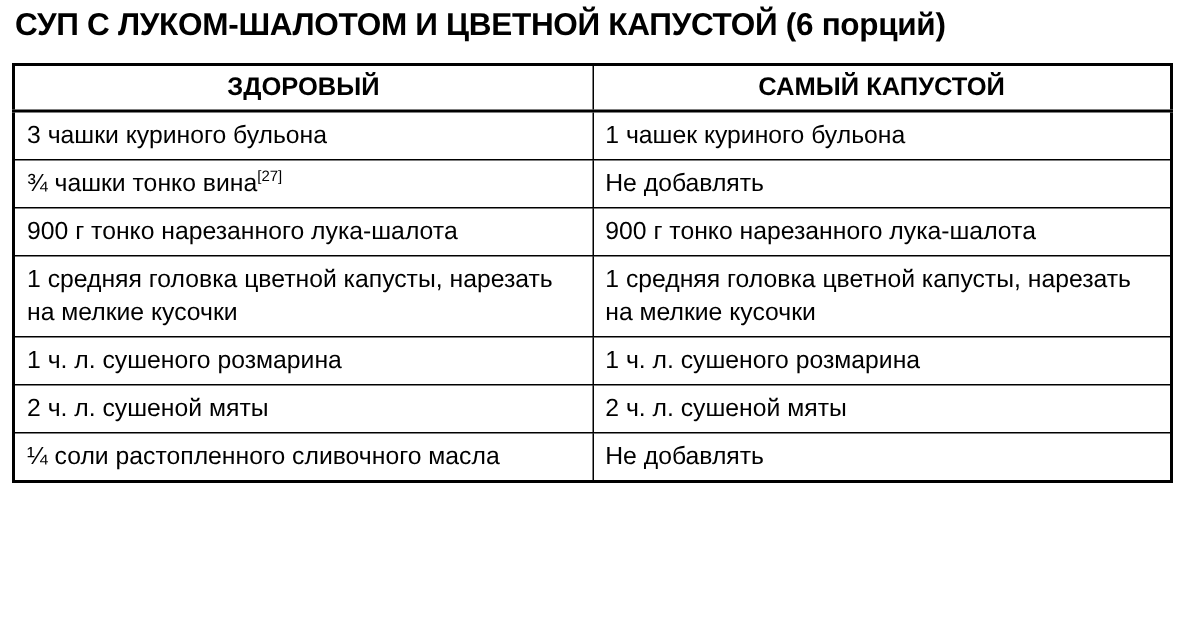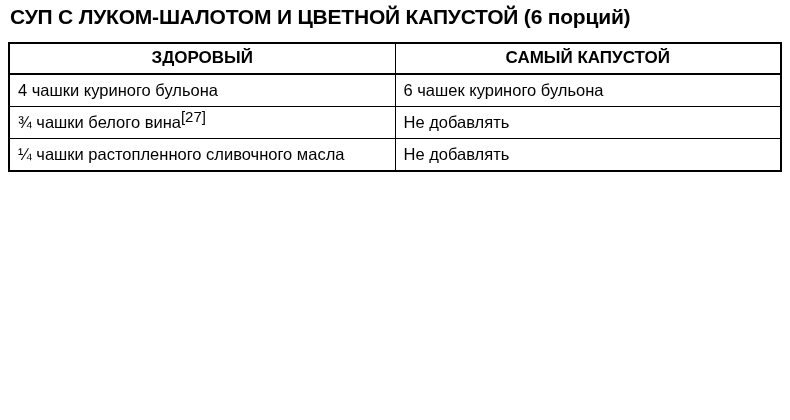--- a/index.html
+++ b/index.html
@@ -49,21 +49,21 @@
   }
   table.recipe-table td {
     border: 1px solid #000;
     font-size: 16.5px;
     text-align: left;
     padding: 4px 6px 5px 8px;
     line-height: 22px;
     vertical-align: top;
   }
   .fn {
-    font-size: 15px;
+    font-size: 10px;
     vertical-align: super;
     line-height: 0;
   }
 </style>
 </head>
 <body>
 
 <div class="page">
 
   <div class="recipe-title">СУП С ЛУКОМ-ШАЛОТОМ И ЦВЕТНОЙ КАПУСТОЙ (6 порций)</div>
@@ -74,27 +74,43 @@
       <col class="col-right">
     </colgroup>
     <thead>
       <tr>
         <th>ЗДОРОВЫЙ</th>
         <th>САМЫЙ КАПУСТОЙ</th>
       </tr>
     </thead>
     <tbody>
       <tr>
-        <td><span>4 чашки куриного бульона</span><span class="fn"></span></td>
-        <td>6 чашек куриного бульона</td>
+        <td><span>3 чашки куриного бульона</span><span class="fn"></span></td>
+        <td>1 чашек куриного бульона</td>
       </tr>
       <tr>
-        <td><span>¾ чашки белого вина</span><span class="fn">[27]</span></td>
+        <td><span>¾ чашки тонко вина</span><span class="fn">[27]</span></td>
         <td>Не добавлять</td>
       </tr>
       <tr>
-        <td><span>¼ чашки растопленного сливочного масла</span><span class="fn"></span></td>
+        <td><span>900 г тонко нарезанного лука-шалота</span><span class="fn"></span></td>
+        <td>900 г тонко нарезанного лука-шалота</td>
+      </tr>
+      <tr>
+        <td><span>1 средняя головка цветной капусты, нарезать на мелкие кусочки</span><span class="fn"></span></td>
+        <td>1 средняя головка цветной капусты, нарезать на мелкие кусочки</td>
+      </tr>
+      <tr>
+        <td><span>1 ч. л. сушеного розмарина</span><span class="fn"></span></td>
+        <td>1 ч. л. сушеного розмарина</td>
+      </tr>
+      <tr>
+        <td><span>2 ч. л. сушеной мяты</span><span class="fn"></span></td>
+        <td>2 ч. л. сушеной мяты</td>
+      </tr>
+      <tr>
+        <td><span>¼ соли растопленного сливочного масла</span><span class="fn"></span></td>
         <td>Не добавлять</td>
       </tr>
     </tbody>
   </table>
 
 </div>
 
 </body></html>

